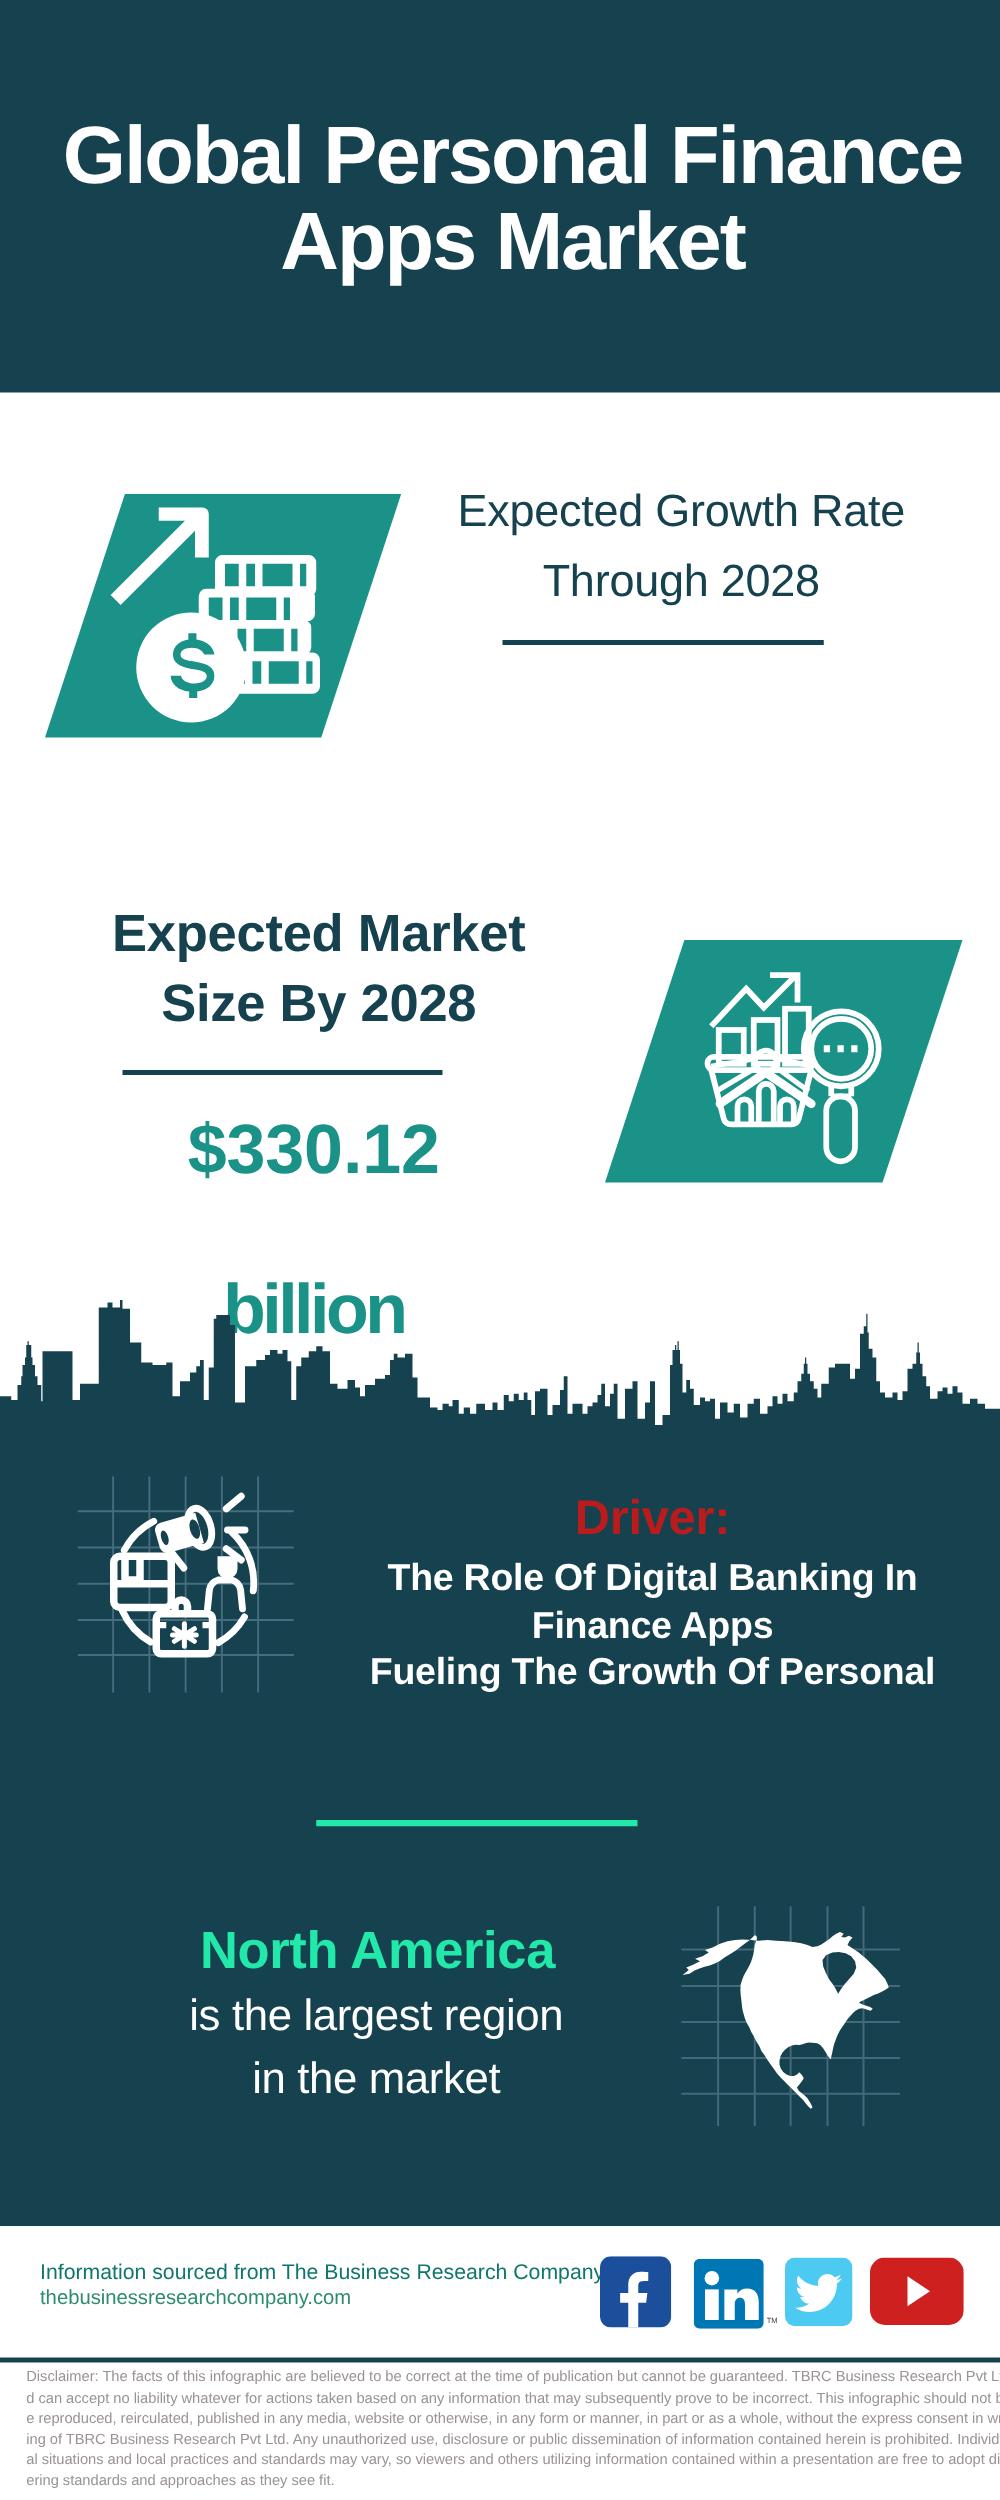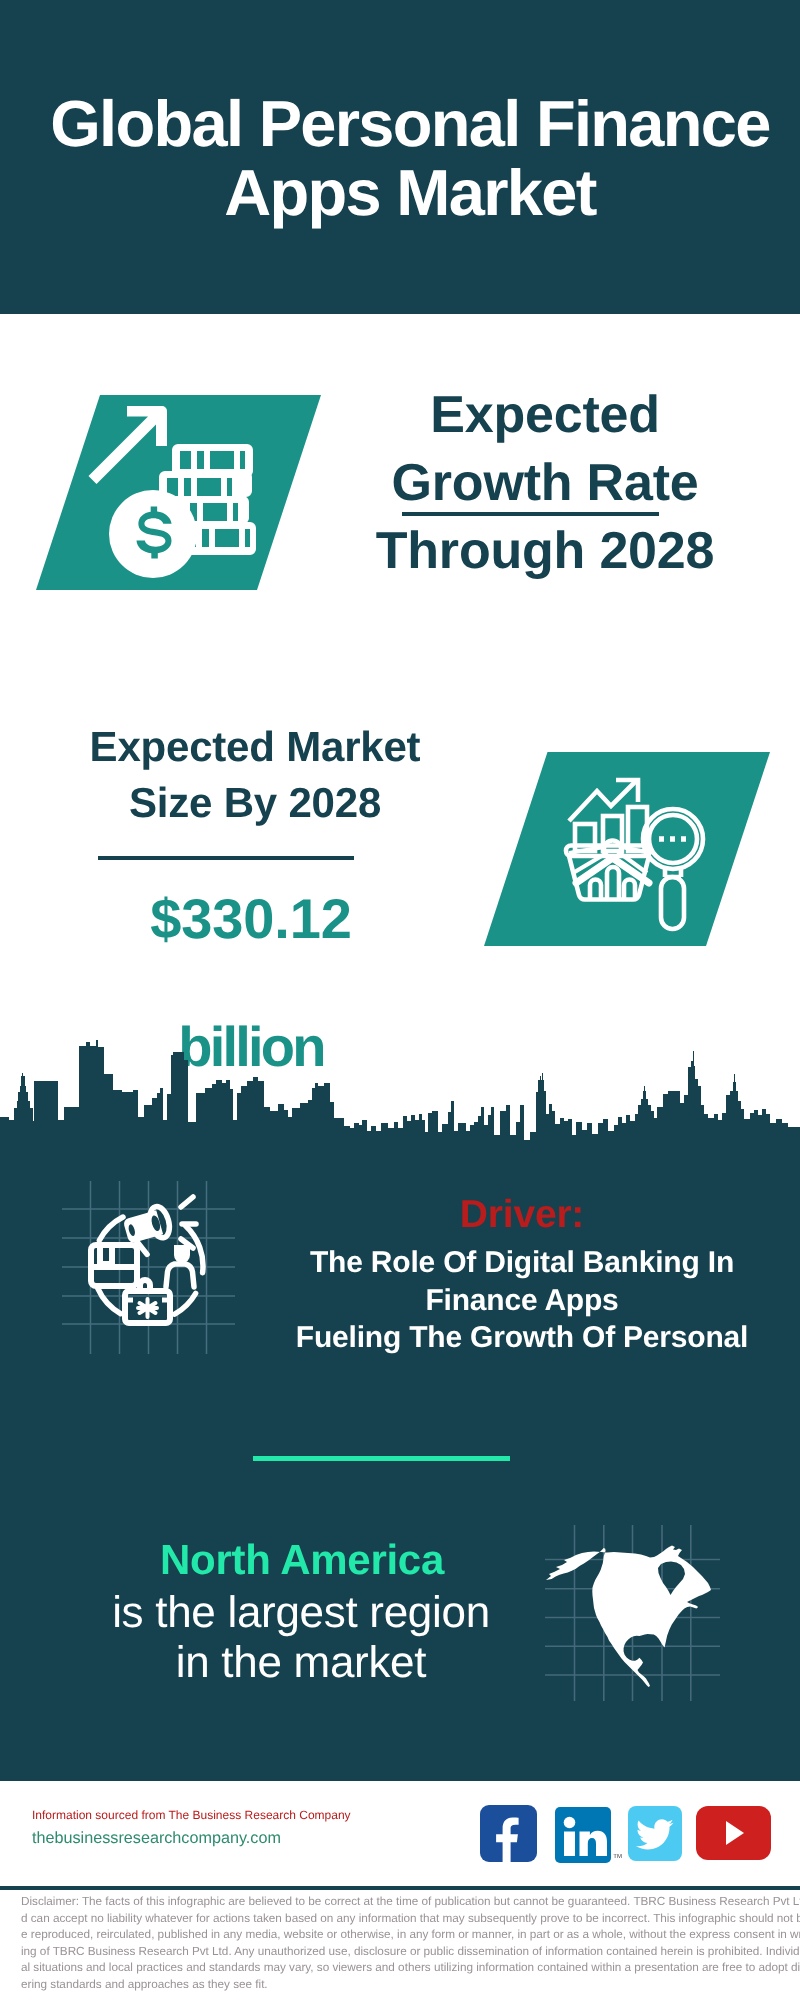--- a/index.html
+++ b/index.html
@@ -9,21 +9,21 @@
   .page { width:800px; height:2000px; position:relative; background:#fff; }
 
   
   .header { position:absolute; left:0; top:0; width:800px; height:314px; background:#16414f; }
   .header .title { position:absolute; left:10px; top:89px; width:800px; text-align:center; color:#ffffff;
     font-size:65px; font-weight:700; line-height:69px; letter-spacing:-1.7px; }
 
   
   .shape1 { position:absolute; left:35px; top:395px; }
   .stat1-head { position:absolute; left:345px; top:381px; width:400px; text-align:center; color:#16414f;
-      font-size:52px; font-weight:700; line-height:68px; letter-spacing:-0.2px; }
+      font-size:36px; font-weight:400; line-height:56px; letter-spacing:-0.2px; }
   .rule1 { position:absolute; left:402px; top:512px; width:257px; height:4px; background:#16414f; }
   .stat1-val { position:absolute; left:345px; top:545px; width:360px; text-align:center; color:#1a9287;
       font-size:98px; font-weight:700; line-height:98px; letter-spacing:-2.5px; }
 
   
   .stat2-head { position:absolute; left:55px; top:719px; width:400px; text-align:center; color:#16414f;
       font-size:42px; font-weight:700; line-height:56px; letter-spacing:-0.2px; }
   .rule2 { position:absolute; left:98px; top:856px; width:256px; height:4px; background:#16414f; }
   .stat2-val { position:absolute; left:60px; top:871px; width:382px; text-align:center; color:#1a9287;
       font-size:56px; font-weight:700; line-height:96px; }
@@ -40,27 +40,27 @@
   .driver-label { position:absolute; left:282px; top:1193px; width:480px; text-align:center;
       color:#b91c1c; font-size:39px; font-weight:700; line-height:44px; letter-spacing:-0.2px; }
   .driver-text { position:absolute; left:282px; top:1244px; width:480px; text-align:center;
       color:#ffffff; font-size:30px; font-weight:700; line-height:37.5px; letter-spacing:-0.2px; }
   .driver-text .dl { display:block; }
   .greenrule { position:absolute; left:253px; top:1456px; width:257px; height:5px; background:#22e9aa; }
 
   .region-name { position:absolute; left:69px; top:1537px; width:466px; text-align:center;
       color:#22e9aa; font-size:42px; font-weight:700; line-height:46px; letter-spacing:-0.3px; }
   .region-text { position:absolute; left:66px; top:1588px; width:470px; text-align:center;
-      color:#ffffff; font-size:44px; font-weight:400; line-height:50px; letter-spacing:-0.3px; }
+      color:#ffffff; font-size:35px; font-weight:400; line-height:50px; letter-spacing:-0.3px; }
   .region-text .rl { display:block; }
   .map-wrap { position:absolute; left:545px; top:1515px; }
 
   
   .footer { position:absolute; left:0; top:1781px; width:800px; height:106px; background:#fff; }
-  .src1 { position:absolute; left:32px; top:1808px; color:#b91c1c; font-size:12px; font-weight:400; }
+  .src1 { position:absolute; left:32px; top:1808px; color:#0f766e; font-size:17px; font-weight:400; }
   .src2 { position:absolute; left:32px; top:1829px; color:#2e8b6f; font-size:16.2px; font-weight:400; }
   .social { position:absolute; left:480px; top:1805px; }
   .sbtn { position:absolute; display:block; }
   .sbtn.fb { left:0px;  top:0px; }
   .sbtn.li { left:75px; top:2px; }
   .sbtn.tw { left:148px; top:1px; }
   .sbtn.yt { left:216px; top:1px; }
   .sbtn .tm { position:absolute; right:-11px; bottom:8px; font-size:6px; color:#3a3a3a; }
   .hr-dark { position:absolute; left:0; top:1886px; width:800px; height:4px; background:#16414f; }
   .disclaimer { position:absolute; left:5px; top:1894px; width:788px; color:#9a9296;

